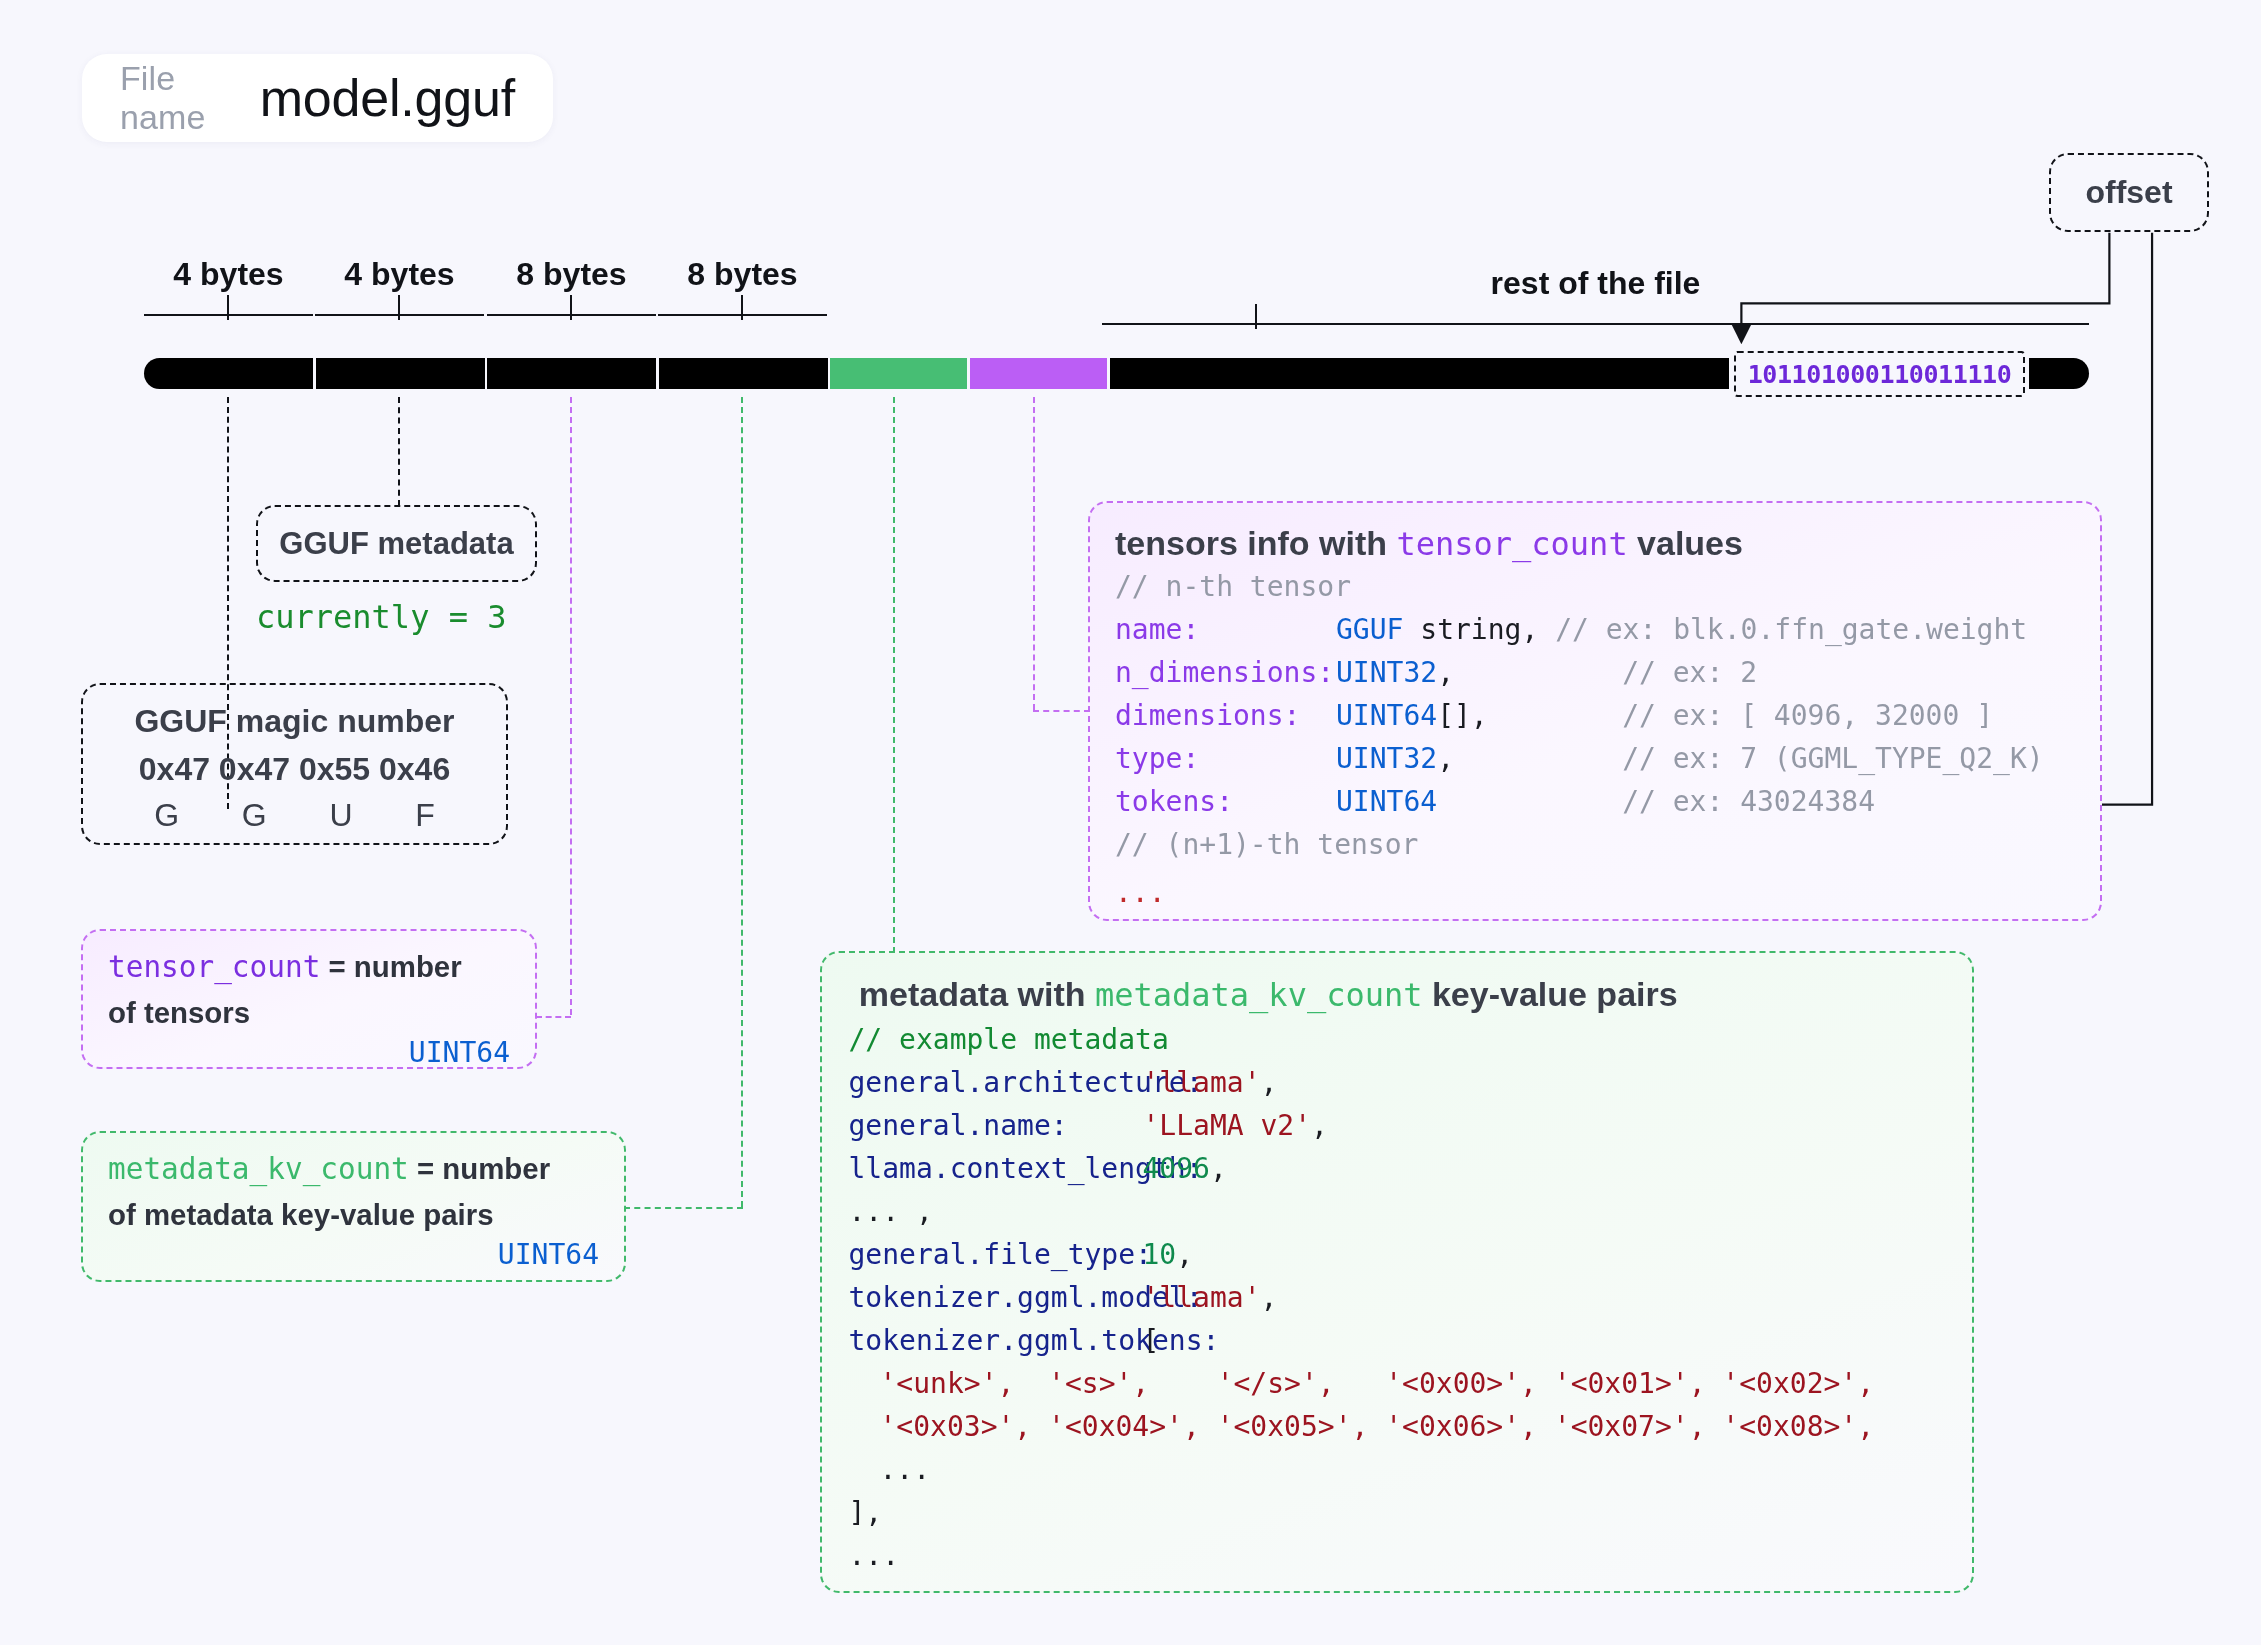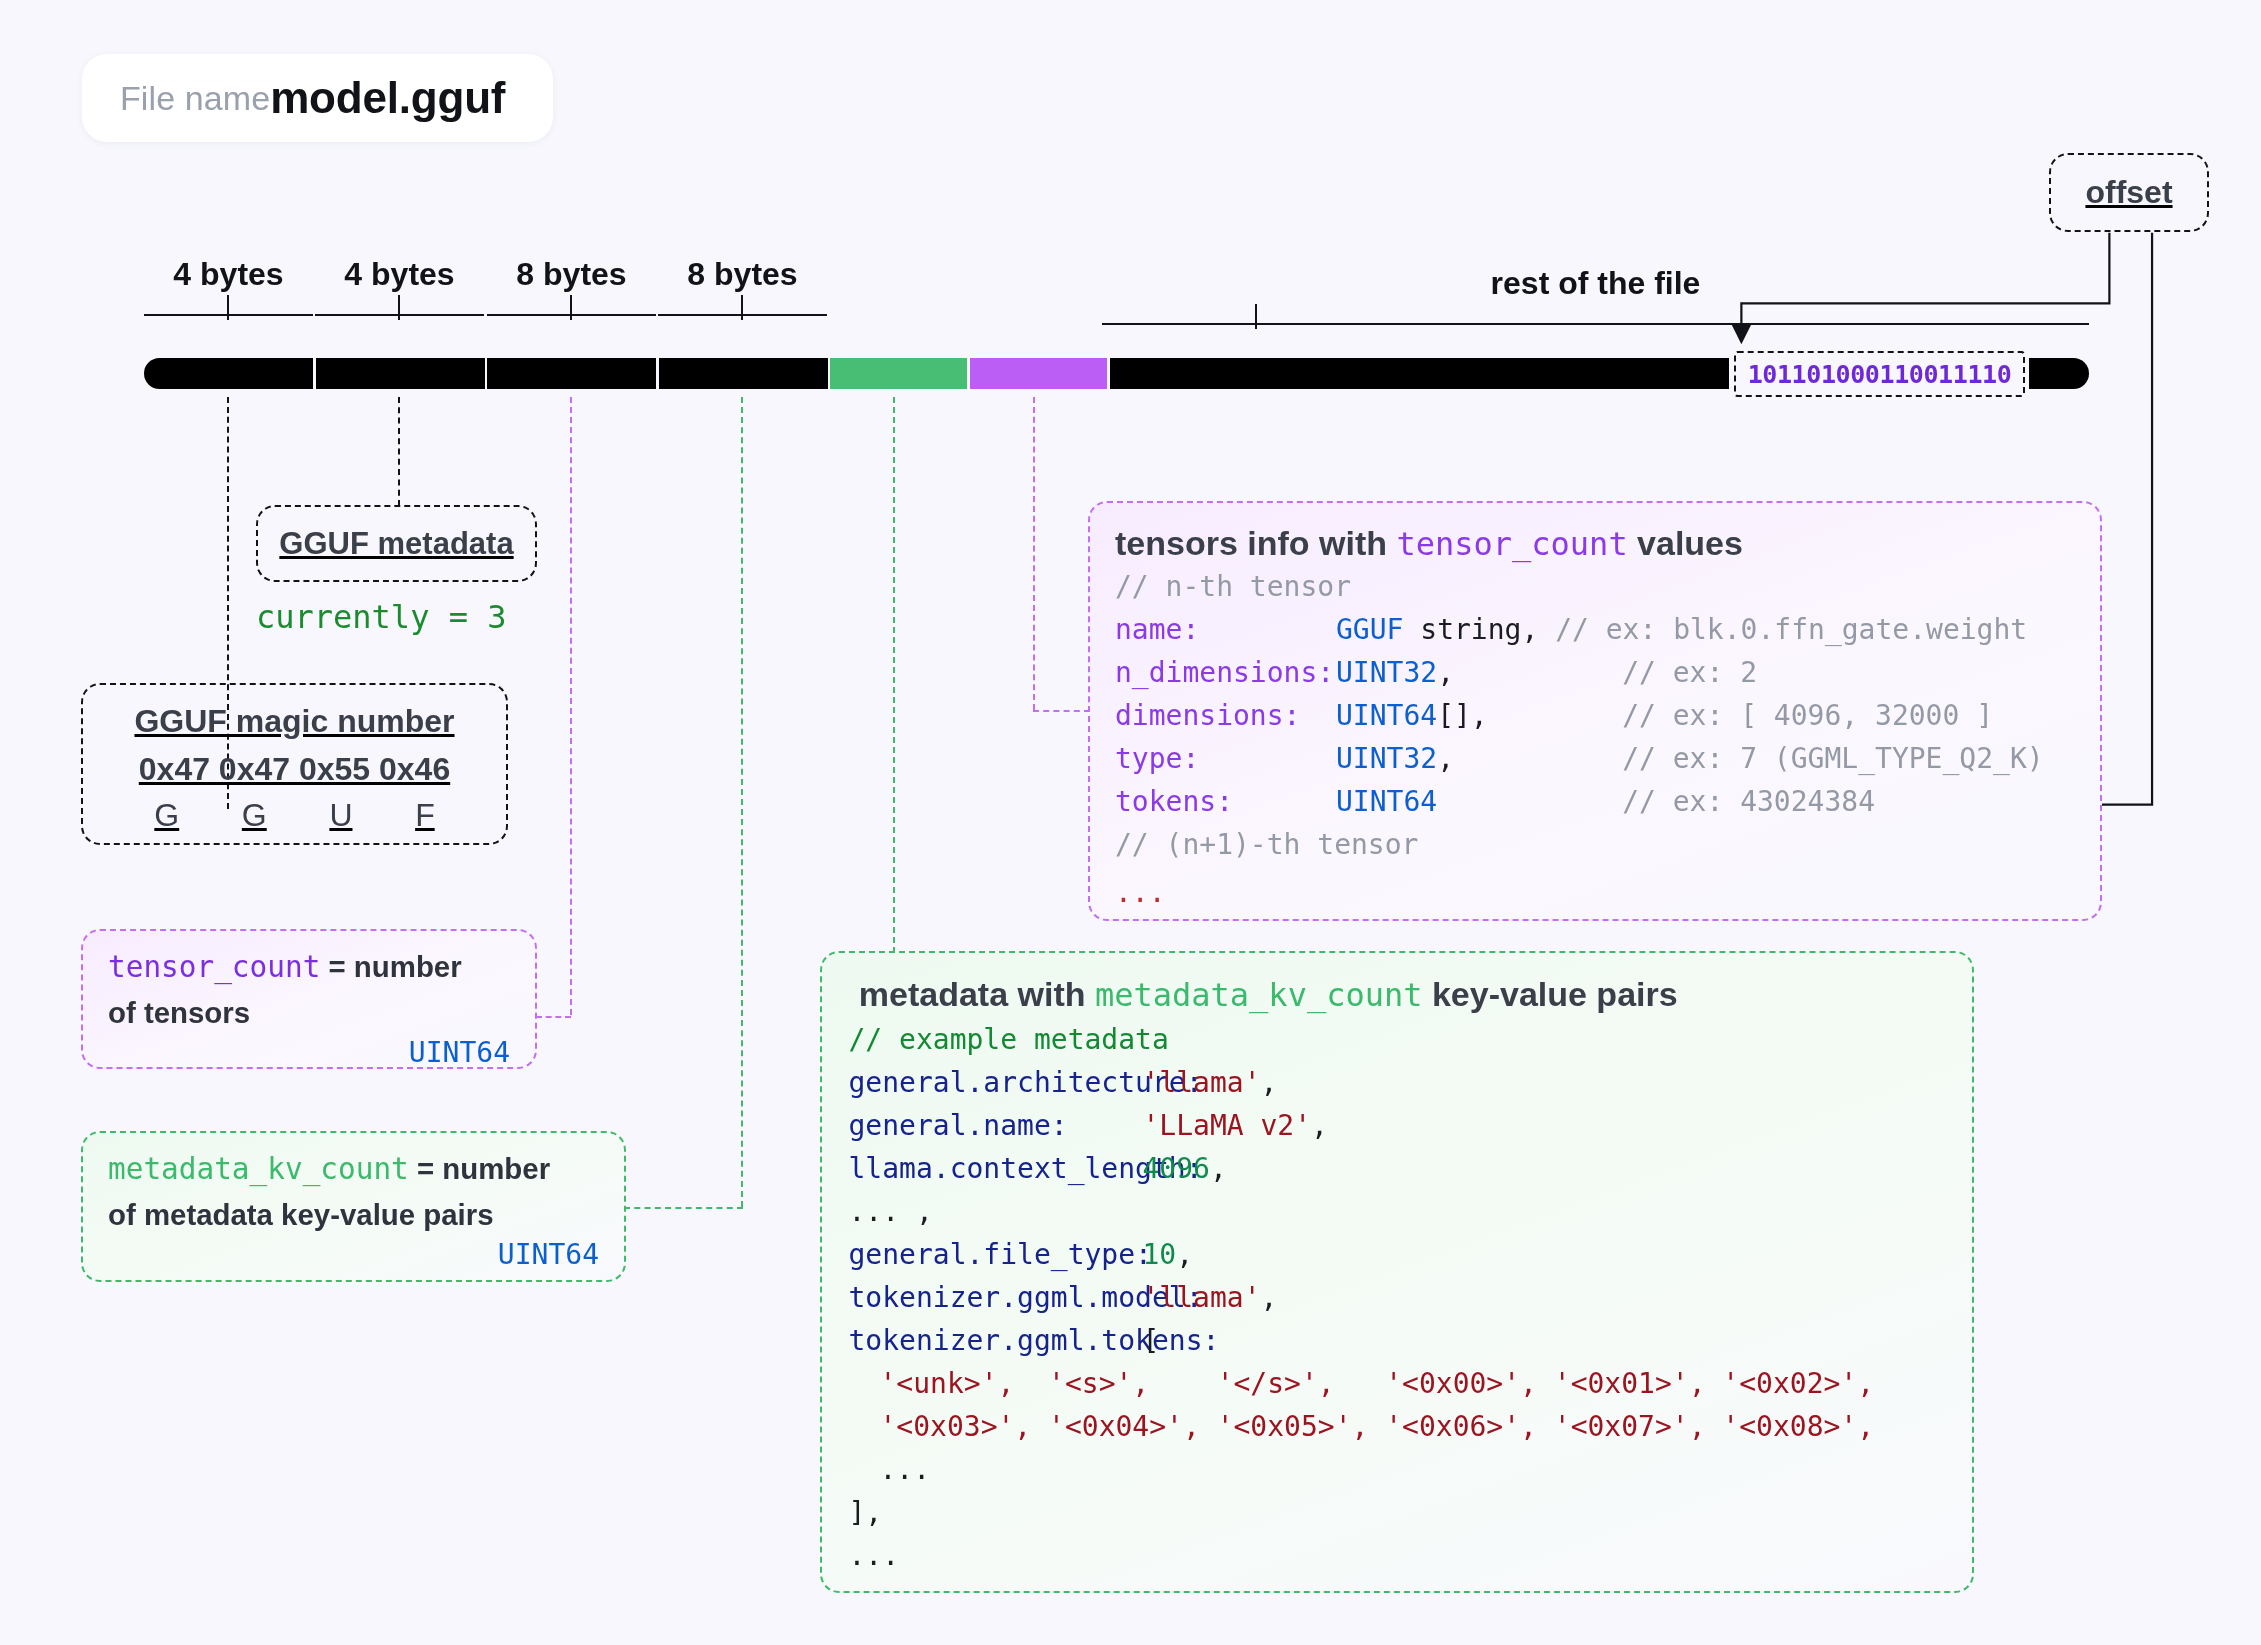--- a/index.html
+++ b/index.html
@@ -13,21 +13,21 @@
   .abs { position: absolute; }
 
   
   #filename-pill {
     left: 82px; top: 54px; width: 471px; height: 88px;
     background: #ffffff; border-radius: 25px;
     display: flex; align-items: center; padding: 0 38px;
     box-shadow: 0 1.5px 7.4px rgba(60,60,110,.05);
   }
   #filename-pill .lbl { font-size: 34px; color: #9aa0ad; font-weight: 400; letter-spacing: 0.1px; }
-  #filename-pill .val { font-size: 44px; color: #111318; font-weight: 700; letter-spacing: -0.2px; }
+  #filename-pill .val { font-size: 52px; color: #111318; font-weight: 400; letter-spacing: -0.2px; }
 
   
   .seg-label { font-size: 32px; font-weight: 700; color: #111318; text-align: center; }
   .seg-rule  { height: 2.2px; background: #111318; }
   .seg-tick  { width: 2.2px; height: 25px; background: #111318; position: absolute; }
   .ruler-group { position: absolute; }
 
   
   #byte-bar { left: 144px; top: 358px; height: 31px; width: 1945px; }
   #byte-bar .seg { position: absolute; top: 0; height: 31px; }
@@ -35,21 +35,21 @@
   .cap-r { border-top-right-radius: 15.5px; border-bottom-right-radius: 15.5px; }
 
   
   .vline { position: absolute; width: 0; border-left-width: 2.2px; border-left-style: dashed; }
   .hline { position: absolute; height: 0; border-top-width: 2.2px; border-top-style: dashed; }
 
   
   .callout {
     position: absolute; border-radius: 19px; border-width: 2.2px; border-style: dashed;
   }
-  .callout.black { border-color: #111318; background: transparent; text-decoration: underline; }
+  .callout.black { border-color: #111318; background: transparent; }
   .callout.purple {
     border-color: #c46ef2;
     background: linear-gradient(160deg, #f7ecff 0%, #fbf7ff 55%, #f9f8ff 100%);
   }
   .callout.green {
     border-color: #41b96b;
     background: linear-gradient(160deg, #eefaf1 0%, #f5fbf6 55%, #f9f9fd 100%);
   }
 
   .title-sans { font-size: 32px; font-weight: 700; color: #3b3f4a; }

